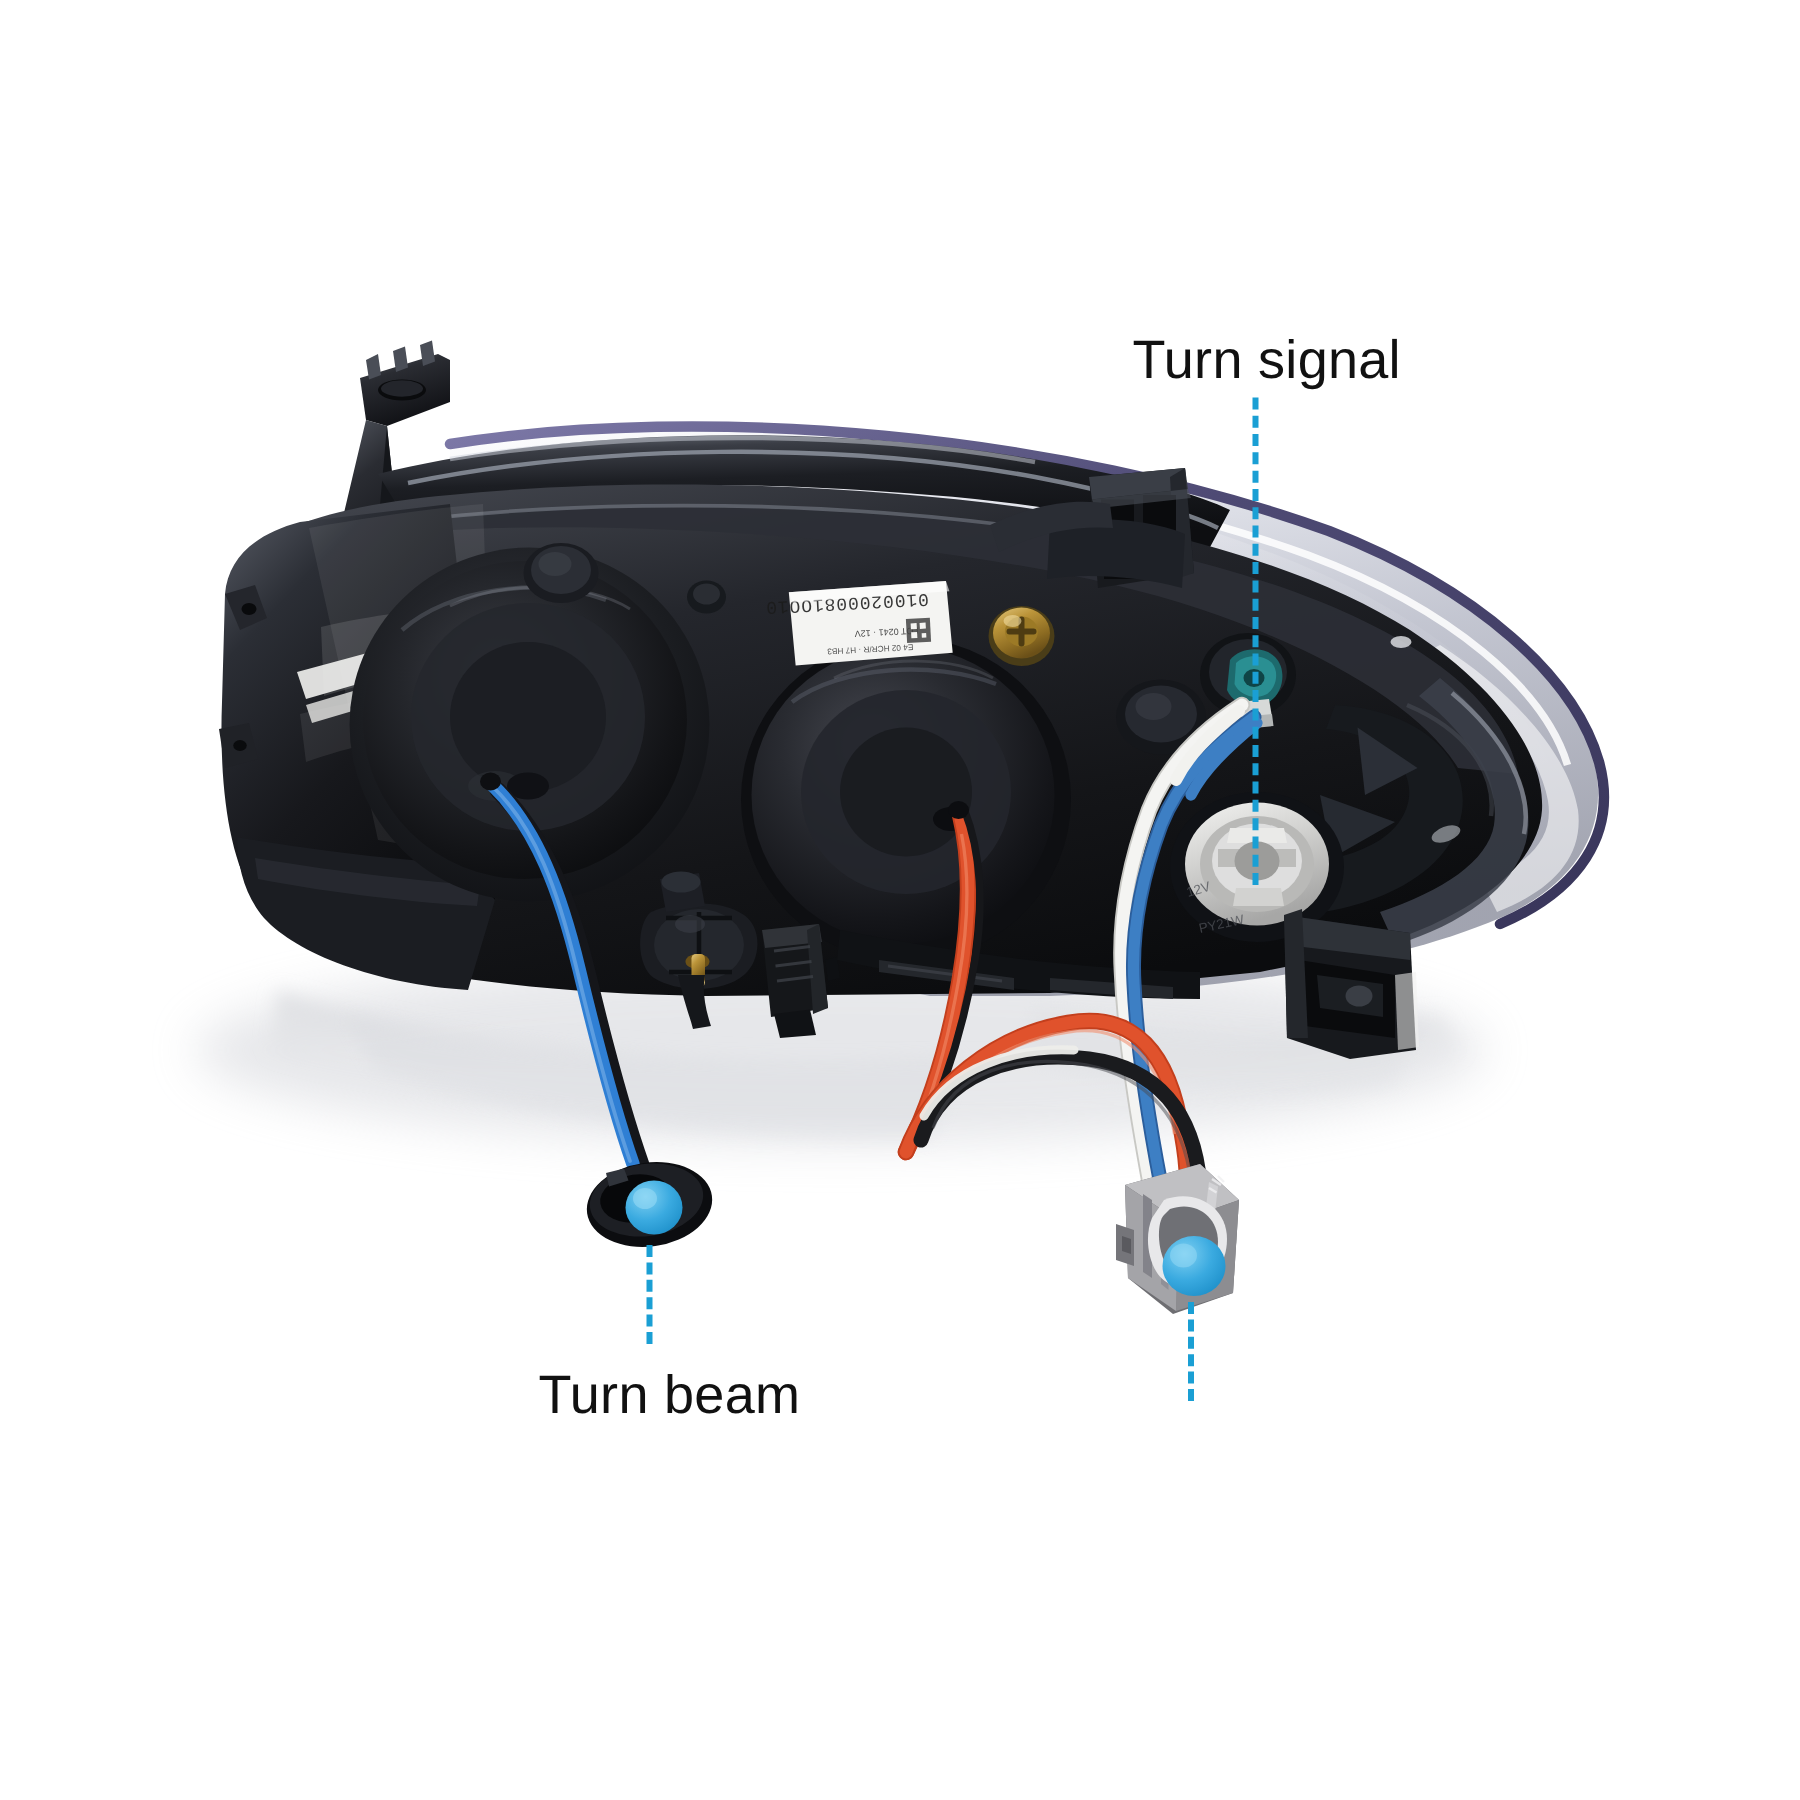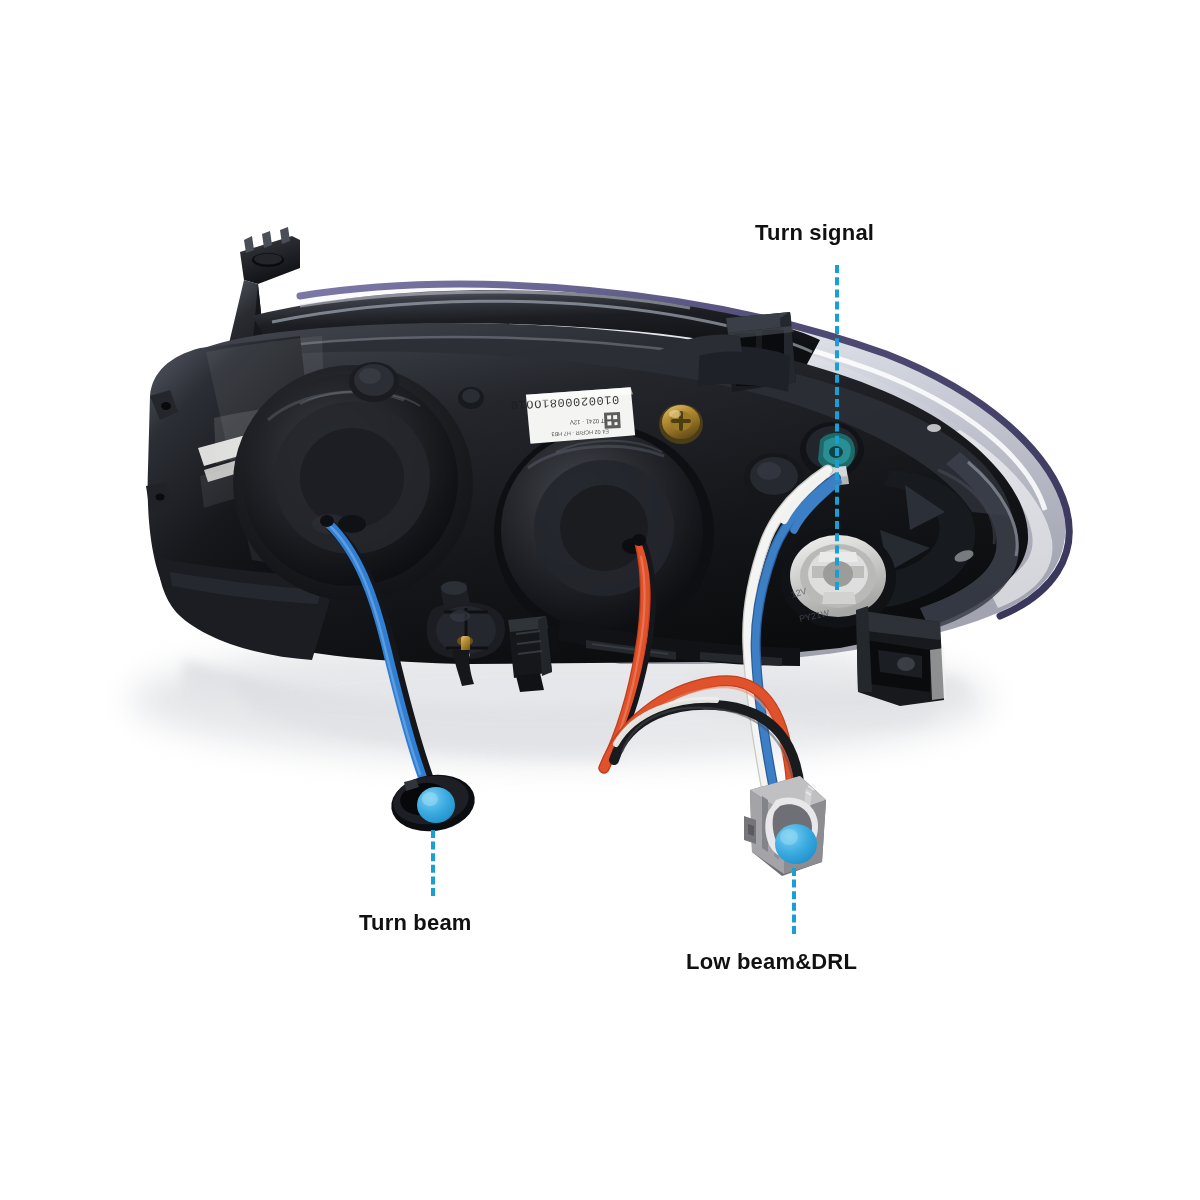--- a/index.html
+++ b/index.html
@@ -11,22 +11,22 @@
     position: relative;
     width: 1200px;
     height: 1200px;
     background: #ffffff;
     overflow: hidden;
     font-family: "Liberation Sans", sans-serif;
   }
   .callout-label {
     position: absolute;
     color: #111111;
-    font-size: 22px;
-    font-weight: 700;
+    font-size: 36px;
+    font-weight: 400;
     letter-spacing: 0.2px;
     white-space: nowrap;
     line-height: 1;
   }
   .leader {
     position: absolute;
     width: 0;
     border-left: 4px dashed #1a9fd4;
   }
   svg.art { position: absolute; left: 0; top: 0; }
@@ -448,16 +448,15 @@
     </g>
 
   </svg>
 
   <div class="callout-label" style="left:755px; top:222px;">Turn signal</div>
   <div class="leader" style="left:835px; top:265px; height:325px;"></div>
 
   <div class="callout-label" style="left:359px; top:912px;">Turn beam</div>
   <div class="leader" style="left:431px; top:830px; height:66px;"></div>
 
-  <div class="callout-label" style="left:686px; top:951px;">Low beam&amp;DRL</div>
   <div class="leader" style="left:792px; top:868px; height:66px;"></div>
 
 </div>
 
 </body></html>

